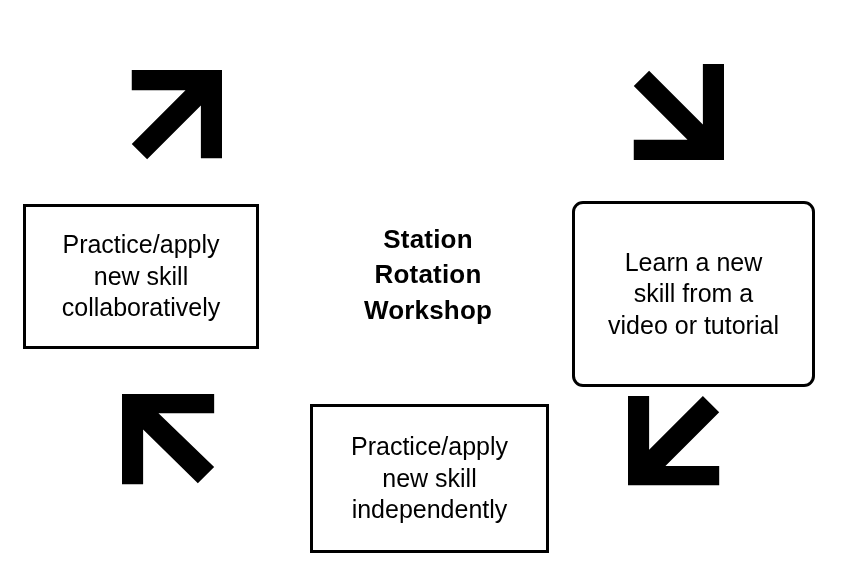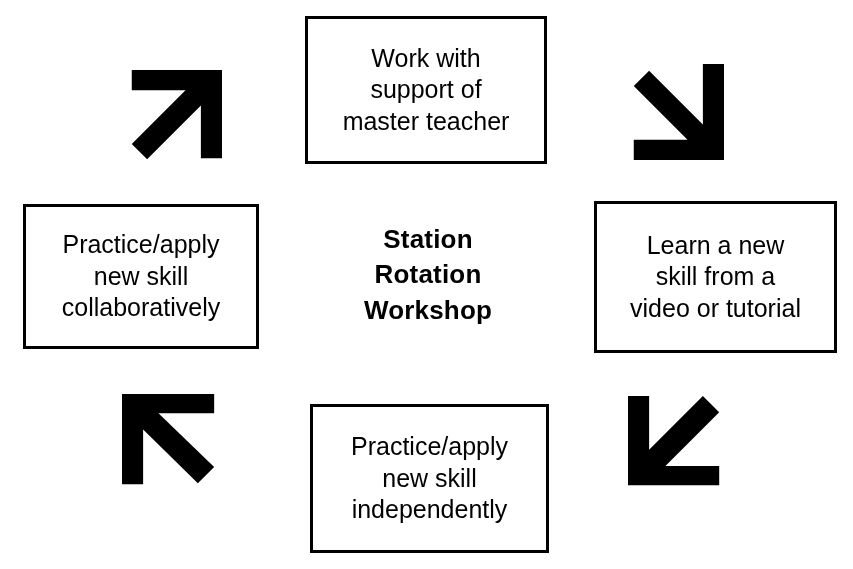--- a/index.html
+++ b/index.html
@@ -38,21 +38,21 @@
     font-family: "Liberation Sans", sans-serif;
     font-size: 25px;
     line-height: 1.26;
     color: #000000;
     white-space: pre-line;
     padding: 0 6px;
   }
 
   #box-top    { left: 305px; top: 16px;  width: 242px; height: 148px; }
   #box-left   { left: 23px;  top: 204px; width: 236px; height: 145px; }
-  #box-right  { left: 594px; top: 201px; width: 243px; height: 152px; }
+  #box-right  { left: 572px; top: 201px; width: 243px; height: 186px; border-radius: 11px; }
   #box-bottom { left: 310px; top: 404px; width: 239px; height: 149px; }
 
   
   #center-label {
     position: absolute;
     left: 300px;
     top: 212px;
     width: 256px;
     height: 126px;
     display: flex;
@@ -81,25 +81,20 @@
   #arrow-bl { left: 122px; top: 394px; }
   #arrow-br { left: 628px; top: 394px; }
   .arrow svg { display: block; width: 100%; height: 100%; }
   .arrow polygon { fill: #000000; }
 </style>
 </head>
 <body>
 
 <div id="canvas">
 
-  <div class="node-box" id="box-top">
-    <span class="node-text">Work with
-support of
-master teacher</span>
-  </div>
 
   <div class="node-box" id="box-left">
     <span class="node-text">Practice/apply
 new skill
 collaboratively</span>
   </div>
 
   <div class="node-box" id="box-right">
     <span class="node-text">Learn a new
 skill from a

